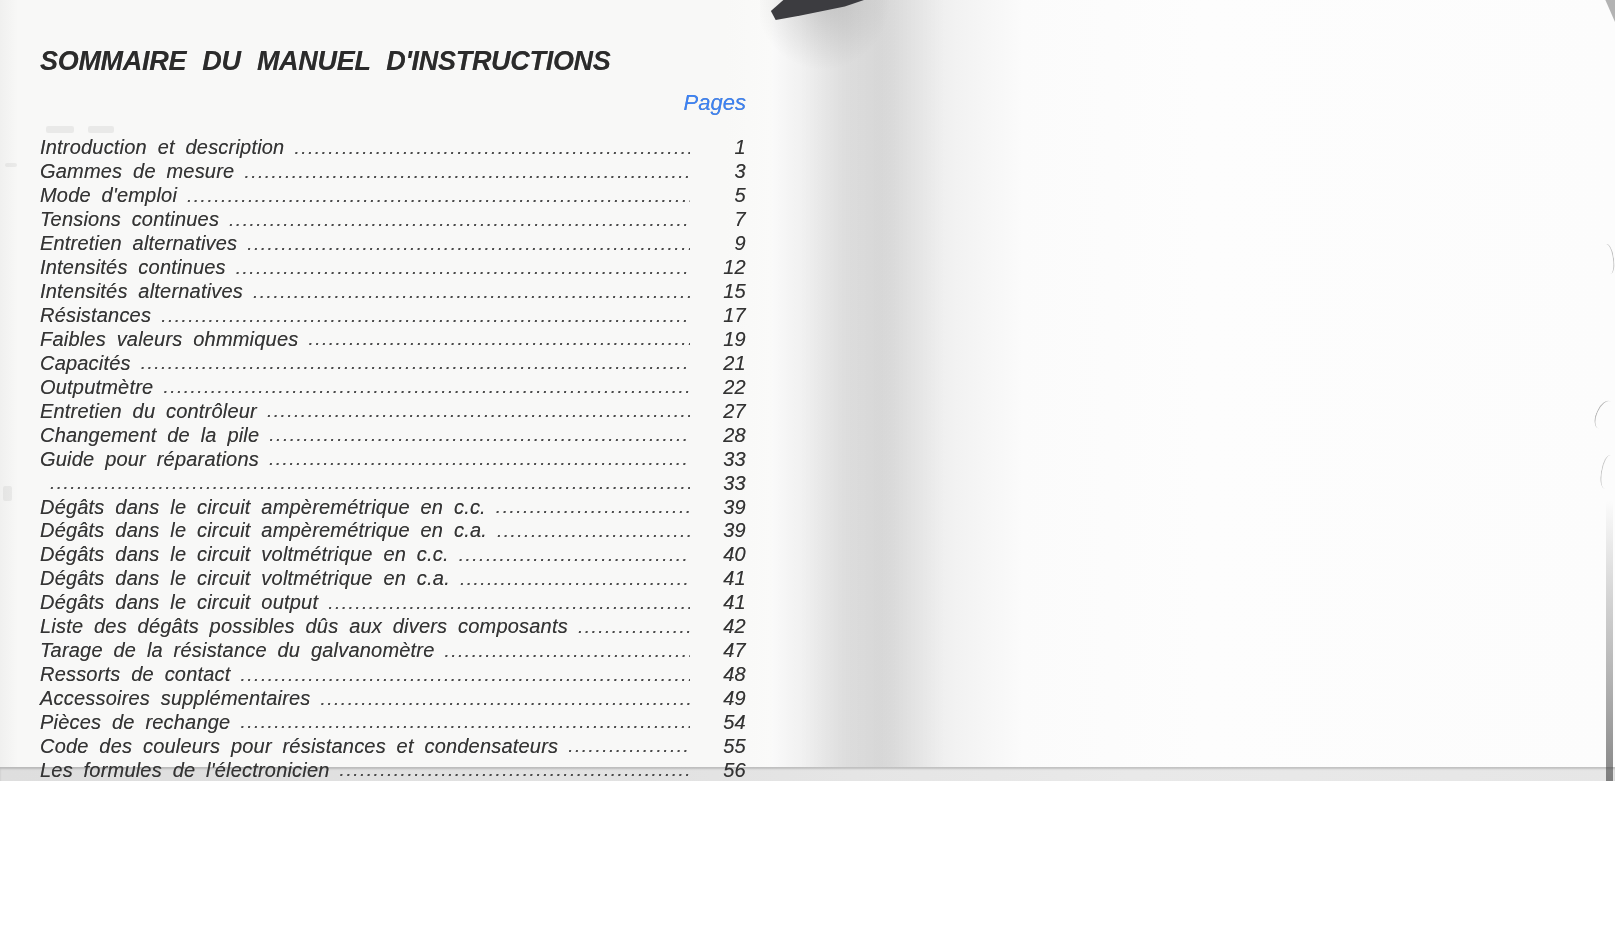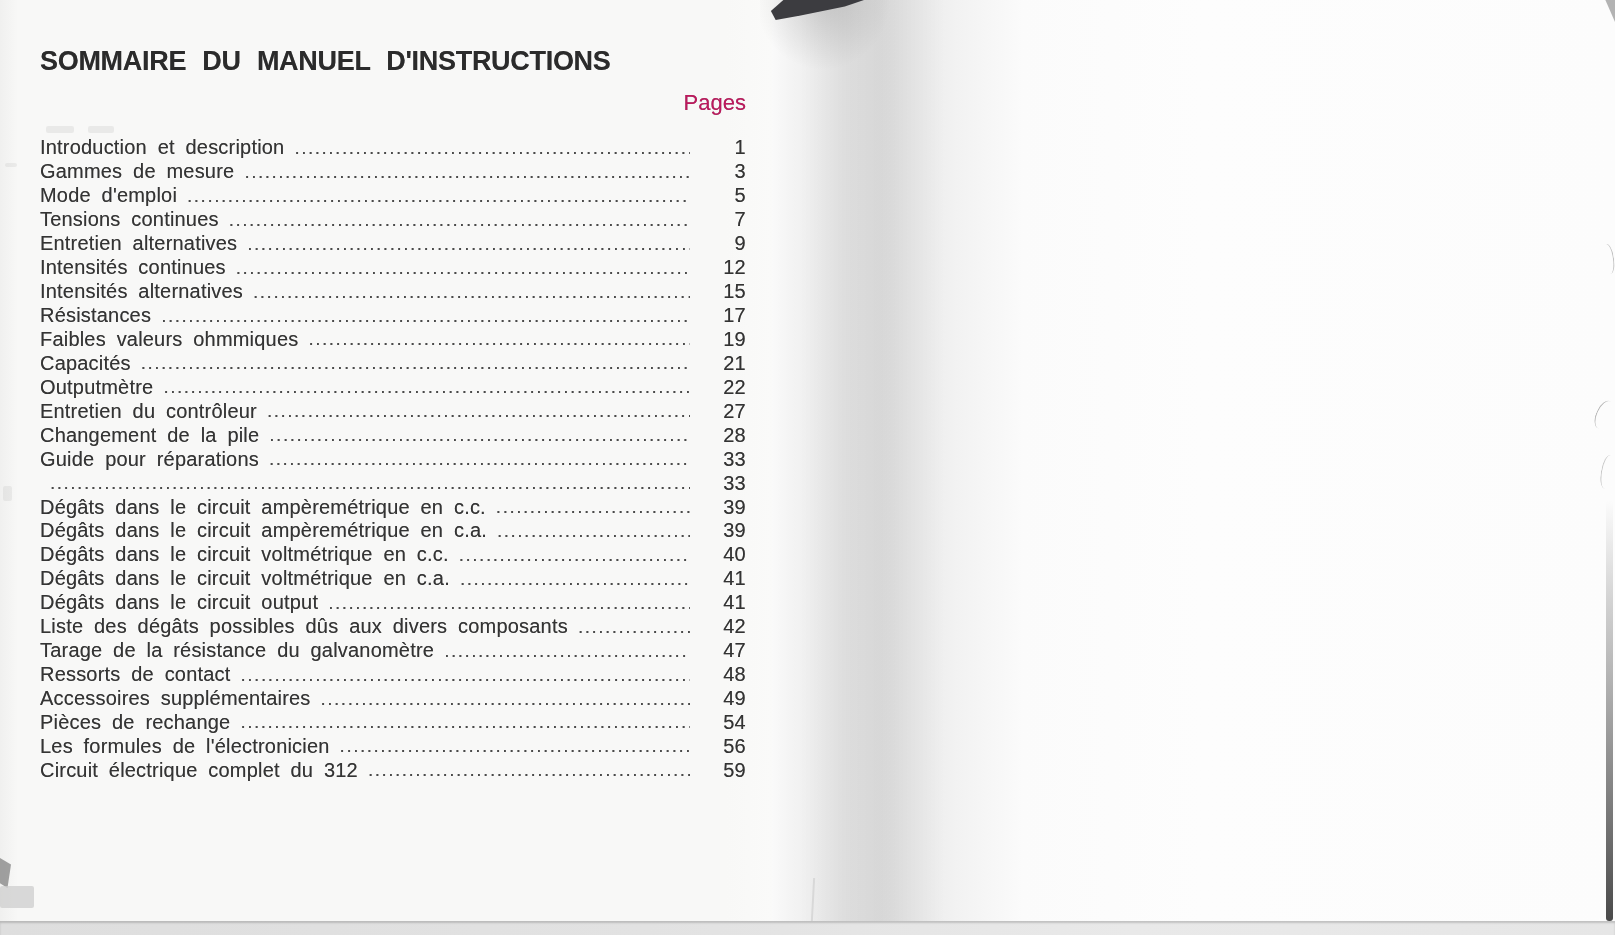--- a/index.html
+++ b/index.html
@@ -1,21 +1,22 @@
 <!DOCTYPE html>
 <html><head>
 <meta charset="utf-8">
 <style>
   html,body{margin:0;padding:0;background:#ffffff;}
   .scan{
     position:relative;
-    width:1615px;height:935px;
+    width:1615px;height:781px;
     overflow:hidden;
     background:#fdfdfd;
     font-family:"Liberation Sans","DejaVu Sans",sans-serif;
+    font-style:italic;
   }
   
   .left-page{
     position:absolute;left:0;top:0;width:772px;height:921px;
     background:linear-gradient(to right,#f0f0ef 0px,#f8f8f7 18px,#f8f8f7 94%,#fafaf9 100%);
   }
   
   .right-page{
     position:absolute;left:772px;top:0;width:843px;height:921px;
     background:linear-gradient(to right,
@@ -77,21 +78,21 @@
     position:absolute;left:40px;top:46px;width:706px;
     color:#333;
   }
   .toc-title{
     margin:0;font-size:27px;line-height:30px;font-weight:bold;color:#2b2b2b;
     letter-spacing:-.3px;word-spacing:9px;white-space:nowrap;
     text-shadow:0 0 .6px rgba(40,40,40,.5);
   }
   .pages-label{
     display:block;text-align:right;margin-top:14px;padding-right:0;
-    font-size:22px;line-height:26px;color:#be185d;
+    font-size:22px;line-height:26px;color:#3b82f6;
     text-shadow:0 0 .5px rgba(40,40,40,.5);
   }
   .toc-list{
     list-style:none;margin:20px 0 0;padding:0;
   }
   .toc-list li{
     display:flex;align-items:center;
     height:23.95px;font-size:20px;color:#343434;
     text-shadow:0 0 .5px rgba(40,40,40,.5);
   }
@@ -284,20 +285,25 @@
     <span class="leader"></span>
     <span class="toc-page">49</span>
   </li>
 
   <li>
     <span class="toc-label">Pièces de rechange</span>
     <span class="leader"></span>
     <span class="toc-page">54</span>
   </li>
 
+  <li>
+    <span class="toc-label">Code des couleurs pour résistances et condensateurs</span>
+    <span class="leader"></span>
+    <span class="toc-page">55</span>
+  </li>
 
   <li>
     <span class="toc-label">Les formules de l'électronicien</span>
     <span class="leader"></span>
     <span class="toc-page">56</span>
   </li>
 
   <li>
     <span class="toc-label">Circuit électrique complet du 312</span>
     <span class="leader"></span>

